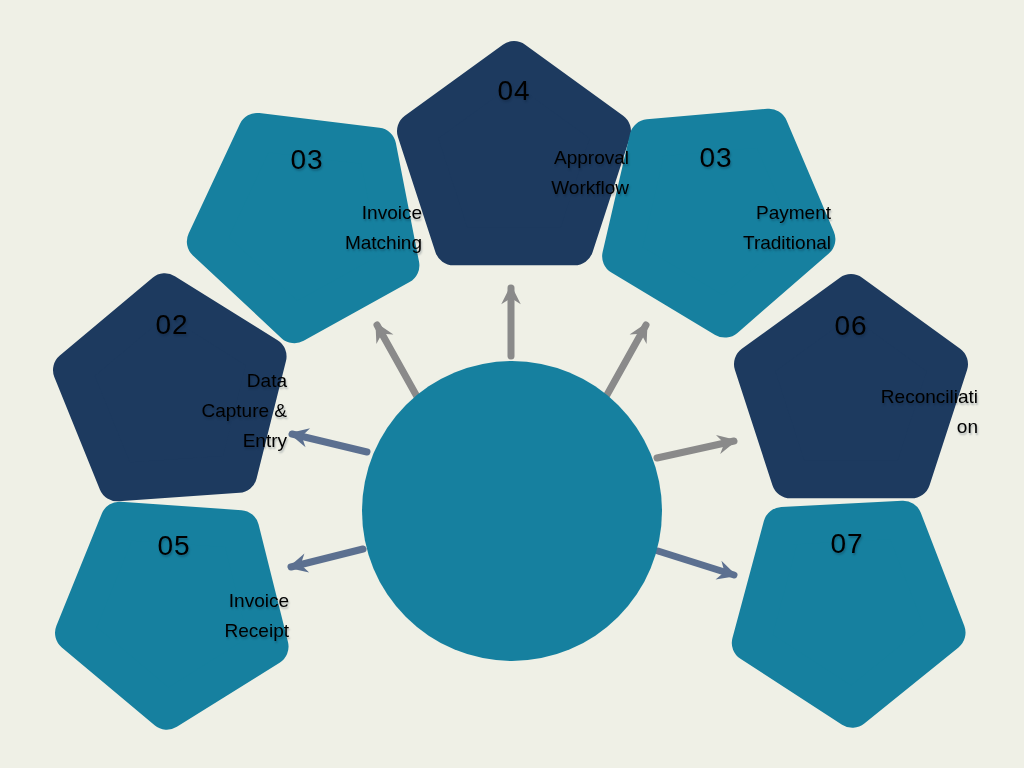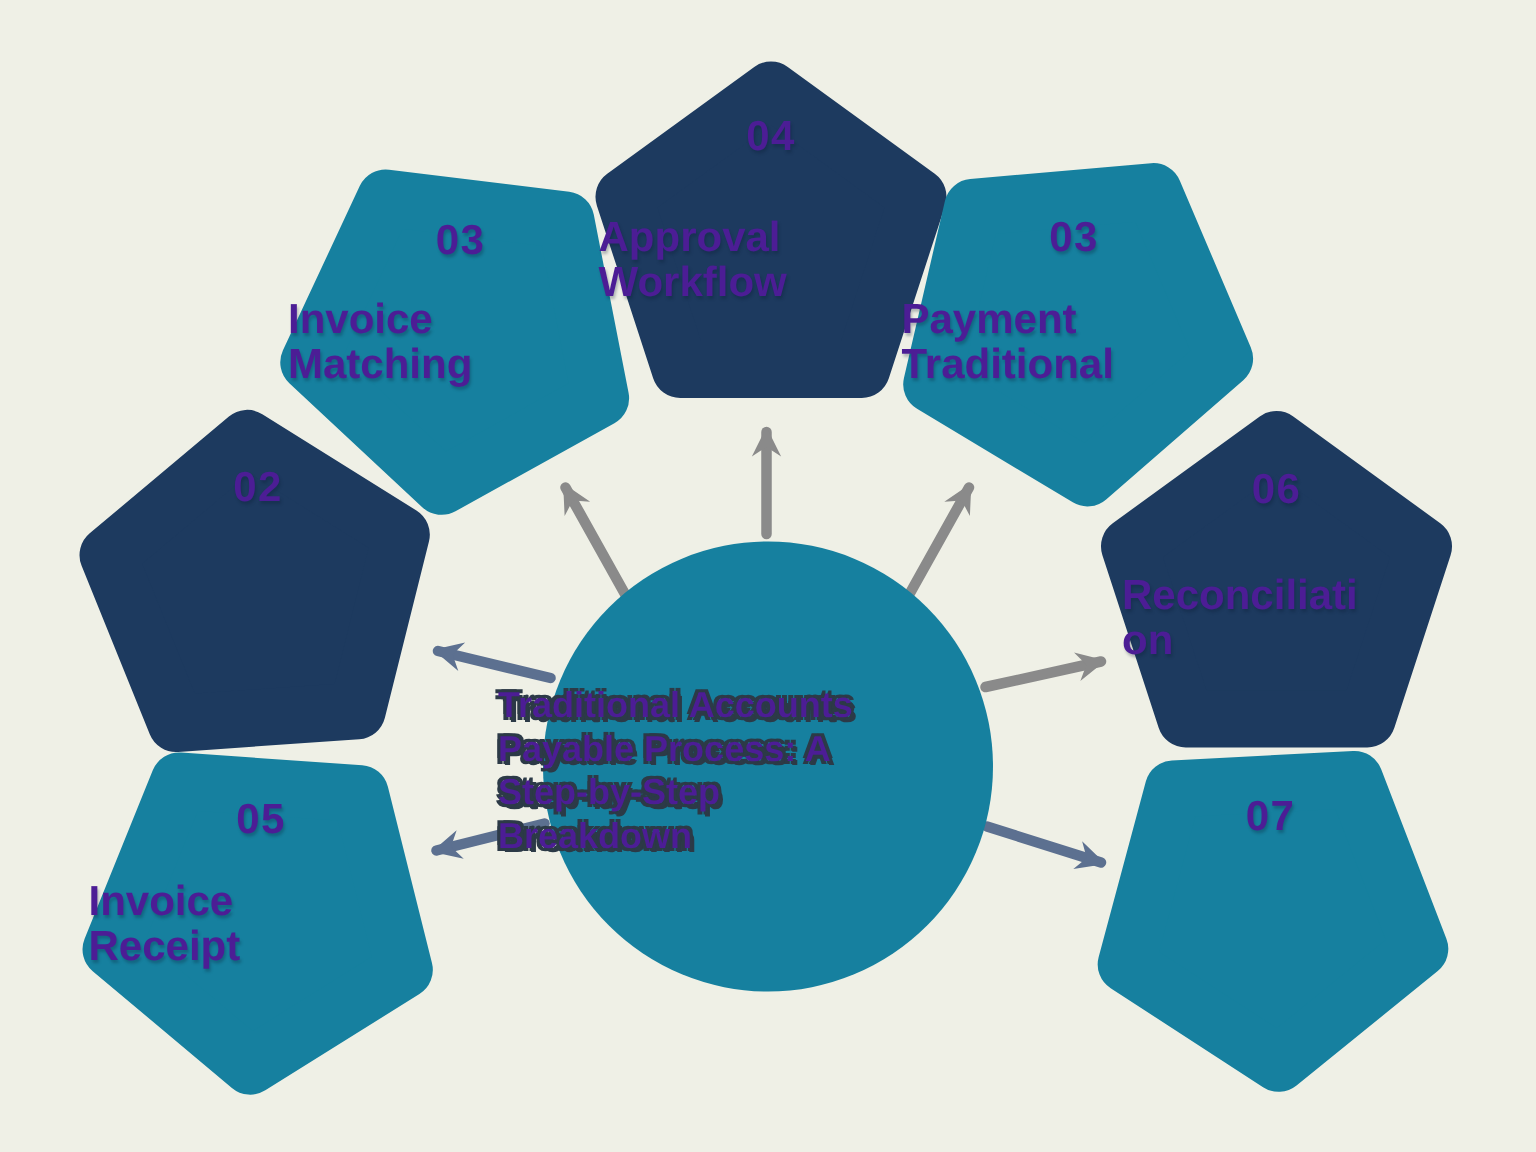--- a/index.html
+++ b/index.html
@@ -6,33 +6,33 @@
   body{
     width:1024px;height:768px;overflow:hidden;
     background:#eff0e6;
     font-family:"Liberation Sans", sans-serif;
   }
   .stage{position:relative;width:1024px;height:768px;}
   .stage svg{position:absolute;left:0;top:0;}
   .txt{
     position:absolute;
     transform:translate(-50%,-50%);
-    color:#4c1d95;
-    font-weight:700;
-    text-align:left;
+    color:#000000;
+    font-weight:400;
+    text-align:right;
     white-space:pre-line;
     pointer-events:none;
   }
   .step-num{
     font-size:28px;
     letter-spacing:1px;
     text-shadow:1px 2px 2px rgba(10,30,50,.28);
   }
   .step-label{
-    font-size:28px;
+    font-size:19px;
     line-height:30px;
     width:230px;
     text-shadow:1px 2px 2px rgba(10,30,50,.28);
   }
   .center-title{
     font-size:24px;
     line-height:29px;
     width:360px;
     text-shadow:
       -2px -2px 0 #2c3a47,
@@ -79,36 +79,35 @@
     <line x1="658" y1="551" x2="734" y2="575" stroke-width="7" stroke-linecap="round" marker-end="url(#ah-slate)" stroke="#5c7090"></line>
 
     <circle cx="512" cy="511" r="150" fill="#16809f"></circle>
   </svg>
 
   <div class="txt step-num" style="left:174px;top:546px">05</div>
   <div class="txt step-label" style="left:174px;top:616px">Invoice
 Receipt</div>
 
   <div class="txt step-num" style="left:172px;top:325px">02</div>
+  <div class="txt step-label" style="left:172px;top:411px">Data
+Capture &amp;
+Entry</div>
 
   <div class="txt step-num" style="left:307px;top:160px">03</div>
   <div class="txt step-label" style="left:307px;top:228px">Invoice
 Matching</div>
 
   <div class="txt step-num" style="left:514px;top:91px">04</div>
   <div class="txt step-label" style="left:514px;top:173px">Approval
 Workflow</div>
 
   <div class="txt step-num" style="left:716px;top:158px">03</div>
   <div class="txt step-label" style="left:716px;top:228px">Payment
 Traditional</div>
 
   <div class="txt step-num" style="left:851px;top:326px">06</div>
   <div class="txt step-label" style="left:863px;top:412px">Reconciliati
 on</div>
 
   <div class="txt step-num" style="left:847px;top:544px">07</div>
 
-  <div class="txt center-title" style="left:512px;top:514px">Traditional Accounts
-Payable Process: A
-Step-by-Step
-Breakdown</div>
 </div>
 
 </body></html>

